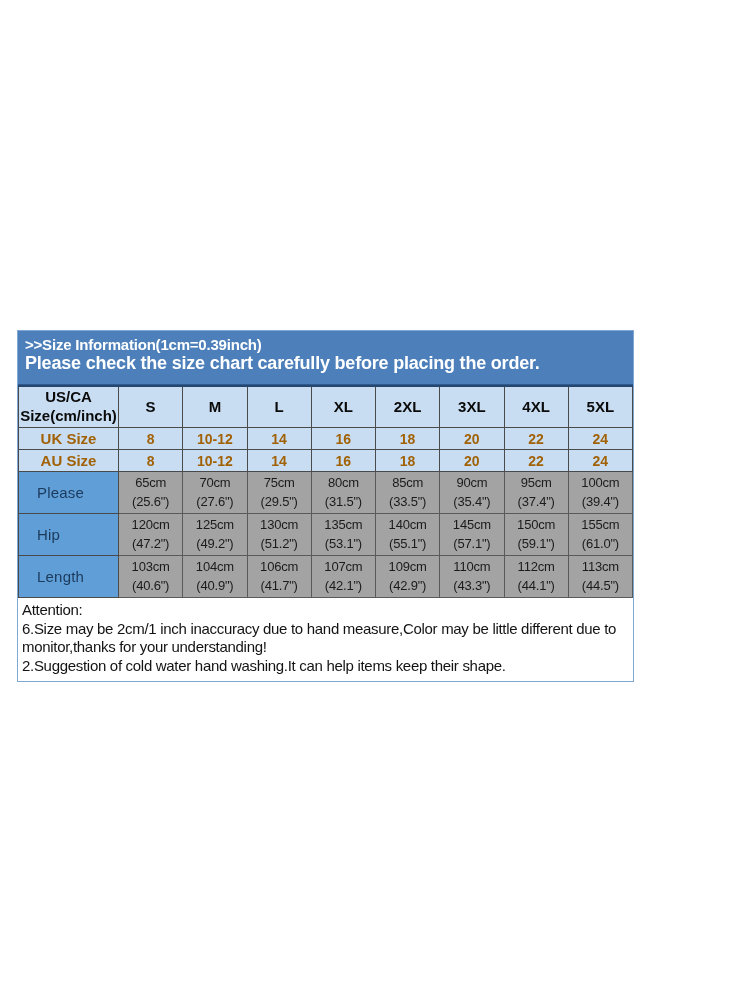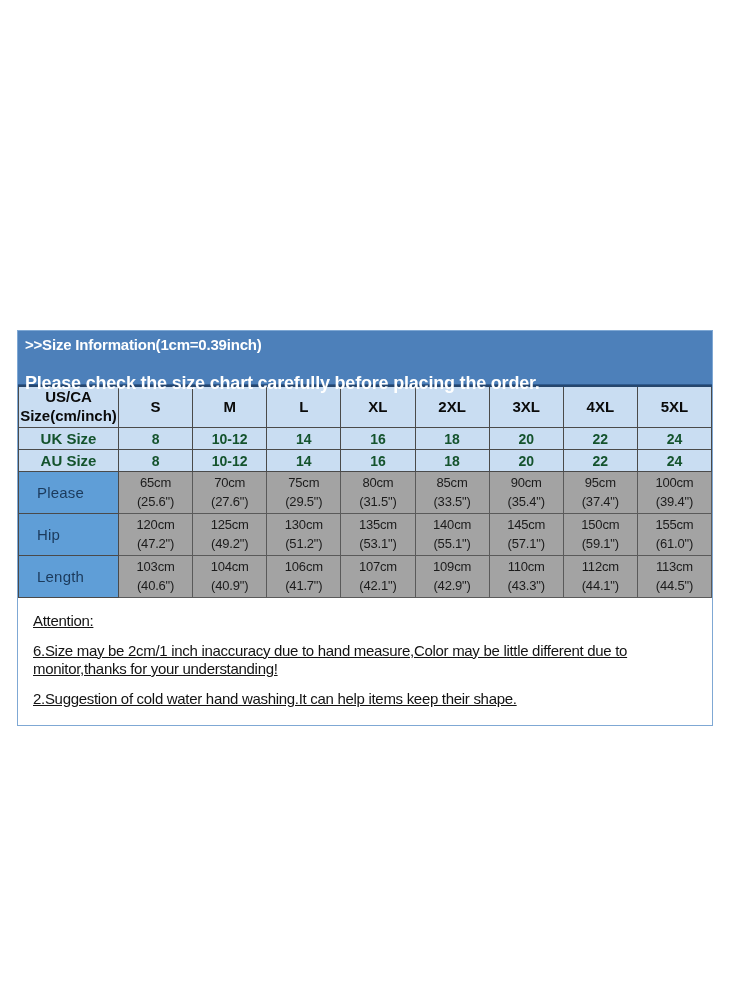--- a/index.html
+++ b/index.html
@@ -2,55 +2,55 @@
 <html><head>
 <meta charset="utf-8">
 <style>
   html,body{margin:0;padding:0;}
   body{
     width:750px;height:1000px;background:#ffffff;position:relative;
     font-family:"Liberation Sans", sans-serif;
     -webkit-font-smoothing:antialiased;
   }
   .size-block{
-    position:absolute;left:17px;top:330px;width:696px;
+    position:absolute;left:17px;top:330px;width:617px;
     border:1px solid #7fa8d4;box-sizing:border-box;background:#fff;
   }
   
   .band{
     background:#4d80ba;color:#ffffff;height:54px;box-sizing:border-box;
     padding:5px 8px 0 7px;border-bottom:1px solid #2e5a8f;
   }
   .band .l1{font-size:15px;font-weight:bold;letter-spacing:-0.2px;}
-  .band .l2{font-size:18px;font-weight:bold;margin-top:20px;letter-spacing:-0.2px;}
+  .band .l2{font-size:18px;font-weight:bold;margin-top:0;letter-spacing:-0.2px;}
   
   table.size{
     border-collapse:collapse;table-layout:fixed;width:100%;
     border-top:2px solid #26466d;
   }
   table.size td{
     border:1px solid #4a4a4a;text-align:center;vertical-align:middle;
     padding:0;overflow:hidden;
   }
   col.c0{width:100px;}
   tr.hdr td{background:#c9ddf2;font-weight:bold;font-size:15px;color:#0a0a0a;height:40px;line-height:1.25;}
-  tr.sizerow td{background:#c9ddf2;font-weight:bold;font-size:14px;color:#14532d;height:21px;}
+  tr.sizerow td{background:#c9ddf2;font-weight:bold;font-size:14px;color:#a16207;height:21px;}
   tr.sizerow td.rowlabel{font-size:15px;}
   tr.meas td{background:#a3a3a3;font-size:13px;color:#1b1b1b;height:41px;line-height:1.45;letter-spacing:-0.2px;border-color:#5a5a5a;}
   tr.meas td.mlabel{
     background:#5f9ed7;color:#1b3a5c;font-size:15px;text-align:left;
     padding-left:18px;letter-spacing:0.2px;border-color:#4a4a4a;
   }
   .corner{font-size:15px;}
   
   .attention{
     background:#ffffff;color:#131313;padding:3px 5px 6px 4px;
     font-size:15px;line-height:18.5px;letter-spacing:-0.3px;
   }
-  .attention .note{margin:11px;text-decoration:underline;}
+  .attention .note{margin:0;}
 </style>
 </head>
 <body>
 
 <div class="size-block">
 
   <div class="band">
     <div class="l1">&gt;&gt;Size Information(1cm=0.39inch)</div>
     <div class="l2">Please check the size chart carefully before placing the order.</div>
   </div>

